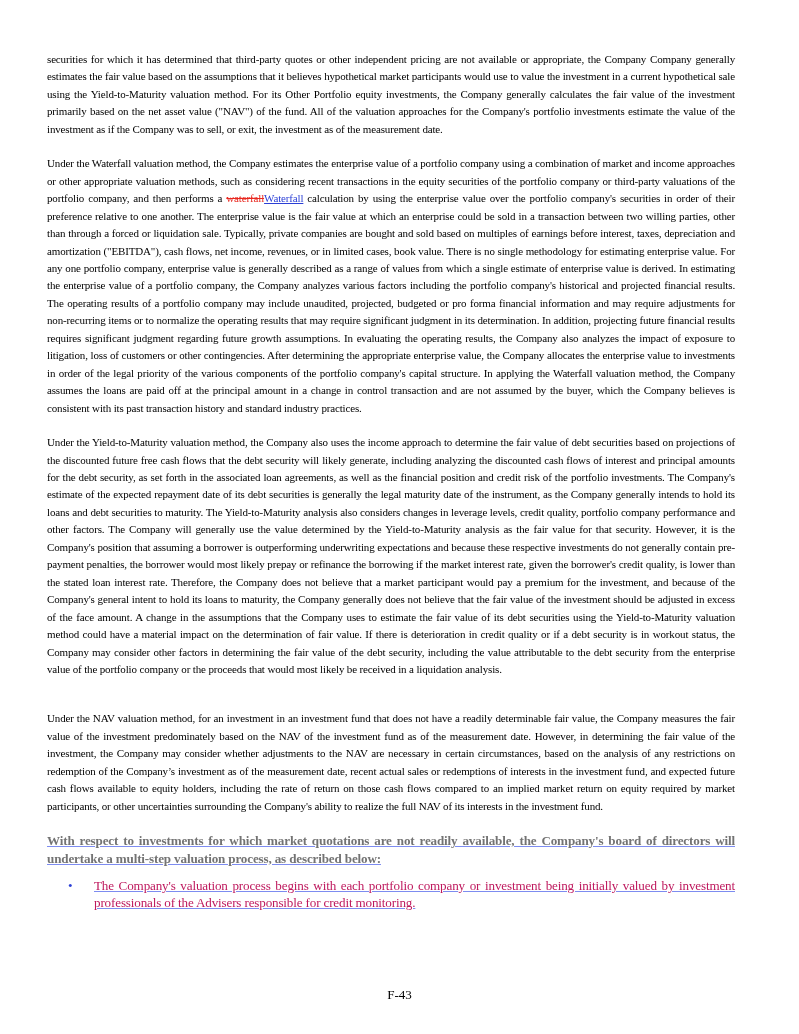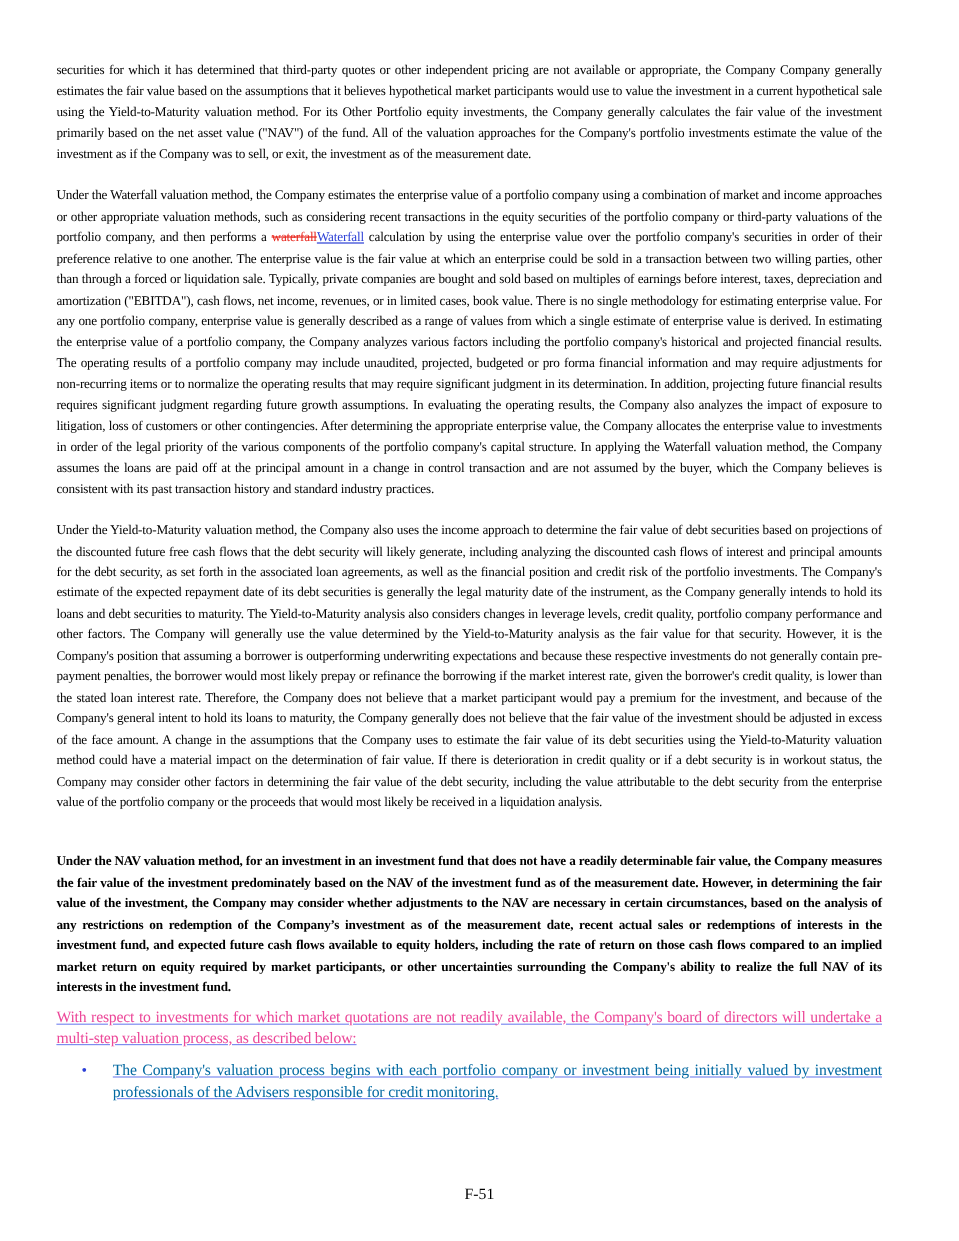--- a/index.html
+++ b/index.html
@@ -24,21 +24,21 @@
     .para {
       font-size: 11px;
       line-height: 17.45px;
       text-align: justify;
       margin: 0 0 18px 0;
       letter-spacing: -0.15px;
     }
     .para.p1 { margin-bottom: 17px; }
     .para.p2 { margin-bottom: 17px; }
     .para.p3 { margin-bottom: 32px; }
-    .para.p4 { margin-bottom: 6px; font-weight: bold; }
+    .para.p4 { margin-bottom: 17px; }
     .del {
       color: #e8271e;
       text-decoration: line-through;
     }
     .ins {
       color: #2b3fd6;
       text-decoration: underline;
     }
     .inserted-block {
       color: #2b3fd6;
@@ -88,25 +88,25 @@
 
   <p class="para p1">securities for which it has determined that third-party quotes or other independent pricing are not available or appropriate, the Company Company generally estimates the fair value based on the assumptions that it believes hypothetical market participants would use to value the investment in a current hypothetical sale using the Yield-to-Maturity valuation method. For its Other Portfolio equity investments, the Company generally calculates the fair value of the investment primarily based on the net asset value ("NAV") of the fund. All of the valuation approaches for the Company's portfolio investments estimate the value of the investment as if the Company was to sell, or exit, the investment as of the measurement date.</p>
 
   <p class="para p2"><span>Under the Waterfall valuation method, the Company estimates the enterprise value of a portfolio company using a combination of market and income approaches or other appropriate valuation methods, such as considering recent transactions in the equity securities of the portfolio company or third-party valuations of the portfolio company, and then performs a </span><span class="del" style="color: rgb(232, 39, 30);">waterfall</span><span class="ins" style="color: rgb(43, 63, 214);">Waterfall</span><span> calculation by using the enterprise value over the portfolio company's securities in order of their preference relative to one another. The enterprise value is the fair value at which an enterprise could be sold in a transaction between two willing parties, other than through a forced or liquidation sale. Typically, private companies are bought and sold based on multiples of earnings before interest, taxes, depreciation and amortization ("EBITDA"), cash flows, net income, revenues, or in limited cases, book value. There is no single methodology for estimating enterprise value. For any one portfolio company, enterprise value is generally described as a range of values from which a single estimate of enterprise value is derived. In estimating the enterprise value of a portfolio company, the Company analyzes various factors including the portfolio company's historical and projected financial results. The operating results of a portfolio company may include unaudited, projected, budgeted or pro forma financial information and may require adjustments for non-recurring items or to normalize the operating results that may require significant judgment in its determination. In addition, projecting future financial results requires significant judgment regarding future growth assumptions. In evaluating the operating results, the Company also analyzes the impact of exposure to litigation, loss of customers or other contingencies. After determining the appropriate enterprise value, the Company allocates the enterprise value to investments in order of the legal priority of the various components of the portfolio company's capital structure. In applying the Waterfall valuation method, the Company assumes the loans are paid off at the principal amount in a change in control transaction and are not assumed by the buyer, which the Company believes is consistent with its past transaction history and standard industry practices.</span></p>
 
   <p class="para p3">Under the Yield-to-Maturity valuation method, the Company also uses the income approach to determine the fair value of debt securities based on projections of the discounted future free cash flows that the debt security will likely generate, including analyzing the discounted cash flows of interest and principal amounts for the debt security, as set forth in the associated loan agreements, as well as the financial position and credit risk of the portfolio investments. The Company's estimate of the expected repayment date of its debt securities is generally the legal maturity date of the instrument, as the Company generally intends to hold its loans and debt securities to maturity. The Yield-to-Maturity analysis also considers changes in leverage levels, credit quality, portfolio company performance and other factors. The Company will generally use the value determined by the Yield-to-Maturity analysis as the fair value for that security. However, it is the Company's position that assuming a borrower is outperforming underwriting expectations and because these respective investments do not generally contain pre-payment penalties, the borrower would most likely prepay or refinance the borrowing if the market interest rate, given the borrower's credit quality, is lower than the stated loan interest rate.  Therefore, the Company does not believe that a market participant would pay a premium for the investment, and because of the Company's general intent to hold its loans to maturity, the Company generally does not believe that the fair value of the investment should be adjusted in excess of the face amount. A change in the assumptions that the Company uses to estimate the fair value of its debt securities using the Yield-to-Maturity valuation method could have a material impact on the determination of fair value. If there is deterioration in credit quality or if a debt security is in workout status, the Company may consider other factors in determining the fair value of the debt security, including the value attributable to the debt security from the enterprise value of the portfolio company or the proceeds that would most likely be received in a liquidation analysis.</p>
 
   <p class="para p4"> Under the NAV valuation method, for an investment in an investment fund that does not have a readily determinable fair value,  the Company measures the fair value of the investment predominately based on the NAV of the investment fund as of the measurement date. However, in determining the fair value of the investment, the Company may consider whether adjustments to the NAV are necessary in certain circumstances, based on the analysis of any restrictions on redemption of the Company’s investment as of the measurement date, recent actual sales or redemptions of interests in the investment fund, and expected future cash flows available to equity holders, including the rate of return on those cash flows compared to an implied market return on equity required by market participants, or other uncertainties surrounding the Company's ability to realize the full NAV of its interests in the investment fund.</p>
 
   <div>
-    <p class="inserted-para inserted-block" style="color: #ec4899;">With respect to investments for which market quotations are not readily available, the Company's board of directors will undertake a multi-step valuation process, as described below:</p>
+    <p class="inserted-para inserted-block" style="color: #737373; font-weight: bold;">With respect to investments for which market quotations are not readily available, the Company's board of directors will undertake a multi-step valuation process, as described below:</p>
     <ul class="steps">
       <li>
         <span class="bullet" style="color: rgb(43, 63, 214);">•</span>
-        <span class="inserted-block" style="color: #0369a1;">The Company's valuation process begins with each portfolio company or investment being initially valued by investment professionals of the Advisers responsible for credit monitoring.</span>
+        <span class="inserted-block" style="color: #be185d;">The Company's valuation process begins with each portfolio company or investment being initially valued by investment professionals of the Advisers responsible for credit monitoring.</span>
       </li>
 
     </ul>
   </div>
 
 </div>
 
-<div class="footer">F-51</div>
+<div class="footer">F-43</div>
 
 </body></html>

